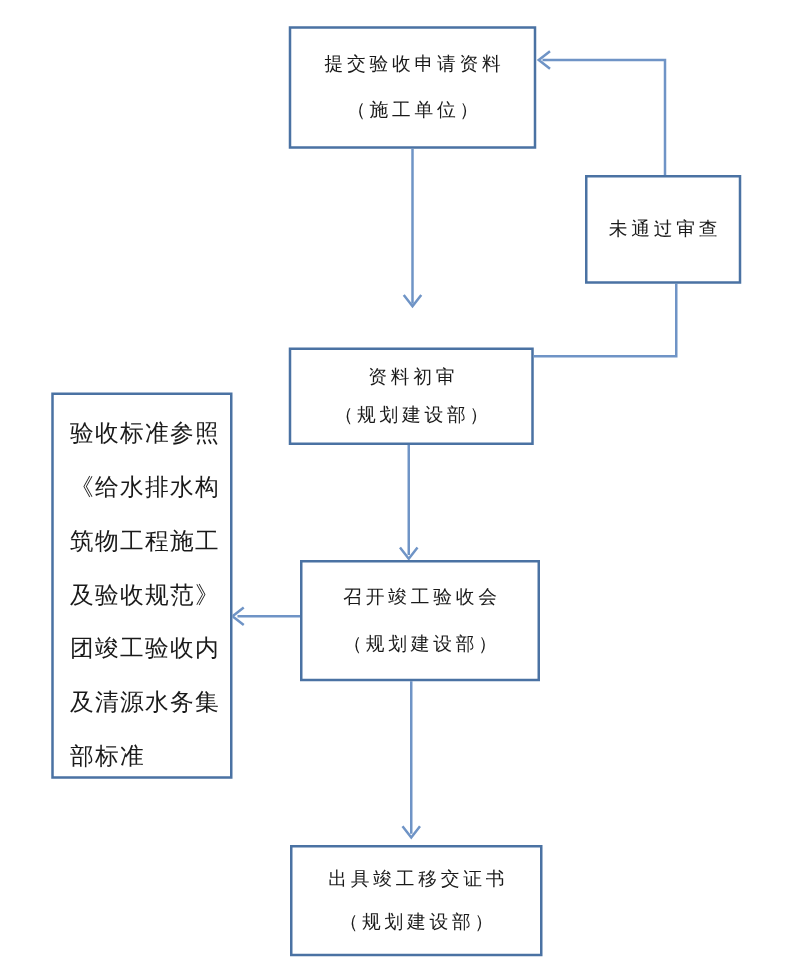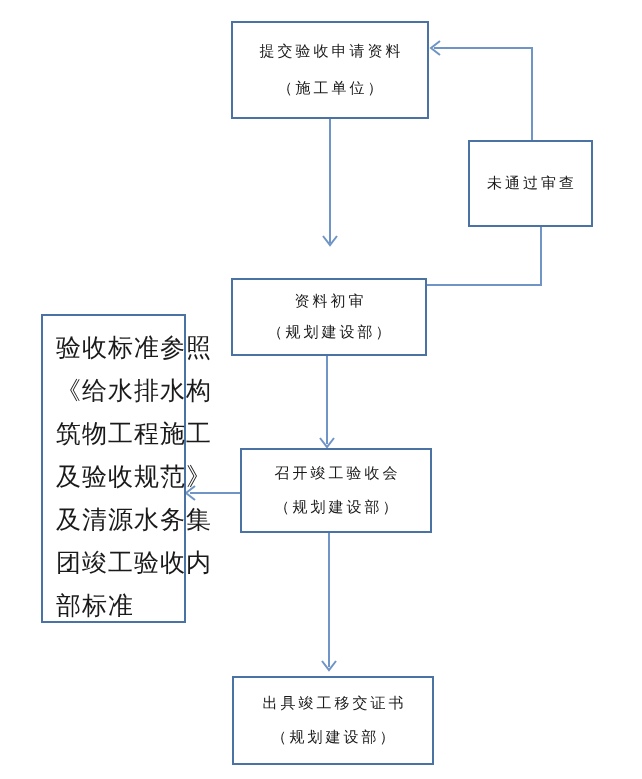--- a/index.html
+++ b/index.html
@@ -44,29 +44,29 @@
     justify-content: space-evenly;
     align-items: center;
     font-size: 15px;
     letter-spacing: 3px;
     text-align: center;
   }
   .node .line { white-space: nowrap; text-indent: 3px; }
   .node-submit   { left: 231px; top: 21px;  width: 198px; height: 98px; }
   .node-fail     { left: 468px; top: 140px; width: 125px; height: 87px; }
   .node-review   { left: 231px; top: 246px; width: 196px; height: 78px; margin-top: 32px; }
-  .node-meeting  { left: 240px; top: 448px; width: 192px; height: 85px; }
+  .node-meeting  { left: 240px; top: 448px; width: 192px; height: 97px; }
   .node-cert     { left: 232px; top: 676px; width: 202px; height: 89px; }
   .node-standard {
     left: 41px; top: 314px; width: 145px; height: 309px;
     display: block;
     padding: 10px 4px 0 13px;
     text-align: left;
     letter-spacing: 1px;
-    font-size: 25px;
+    font-size: 19px;
   }
   .node-standard .line {
     line-height: 43px;
     text-indent: 0;
     white-space: nowrap;
   }
 </style>
 </head>
 <body>
 
@@ -116,22 +116,22 @@
   <div class="node node-review">
     <span class="line">资料初审</span>
     <span class="line">（规划建设部）</span>
   </div>
 
   <div class="node node-standard">
     <div class="line">验收标准参照</div>
     <div class="line">《给水排水构</div>
     <div class="line">筑物工程施工</div>
     <div class="line">及验收规范》</div>
+    <div class="line">团竣工验收内</div>
     <div class="line">及清源水务集</div>
-    <div class="line">团竣工验收内</div>
     <div class="line">部标准</div>
   </div>
 
   <div class="node node-meeting">
     <span class="line">召开竣工验收会</span>
     <span class="line">（规划建设部）</span>
   </div>
 
   <div class="node node-cert">
     <span class="line">出具竣工移交证书</span>

